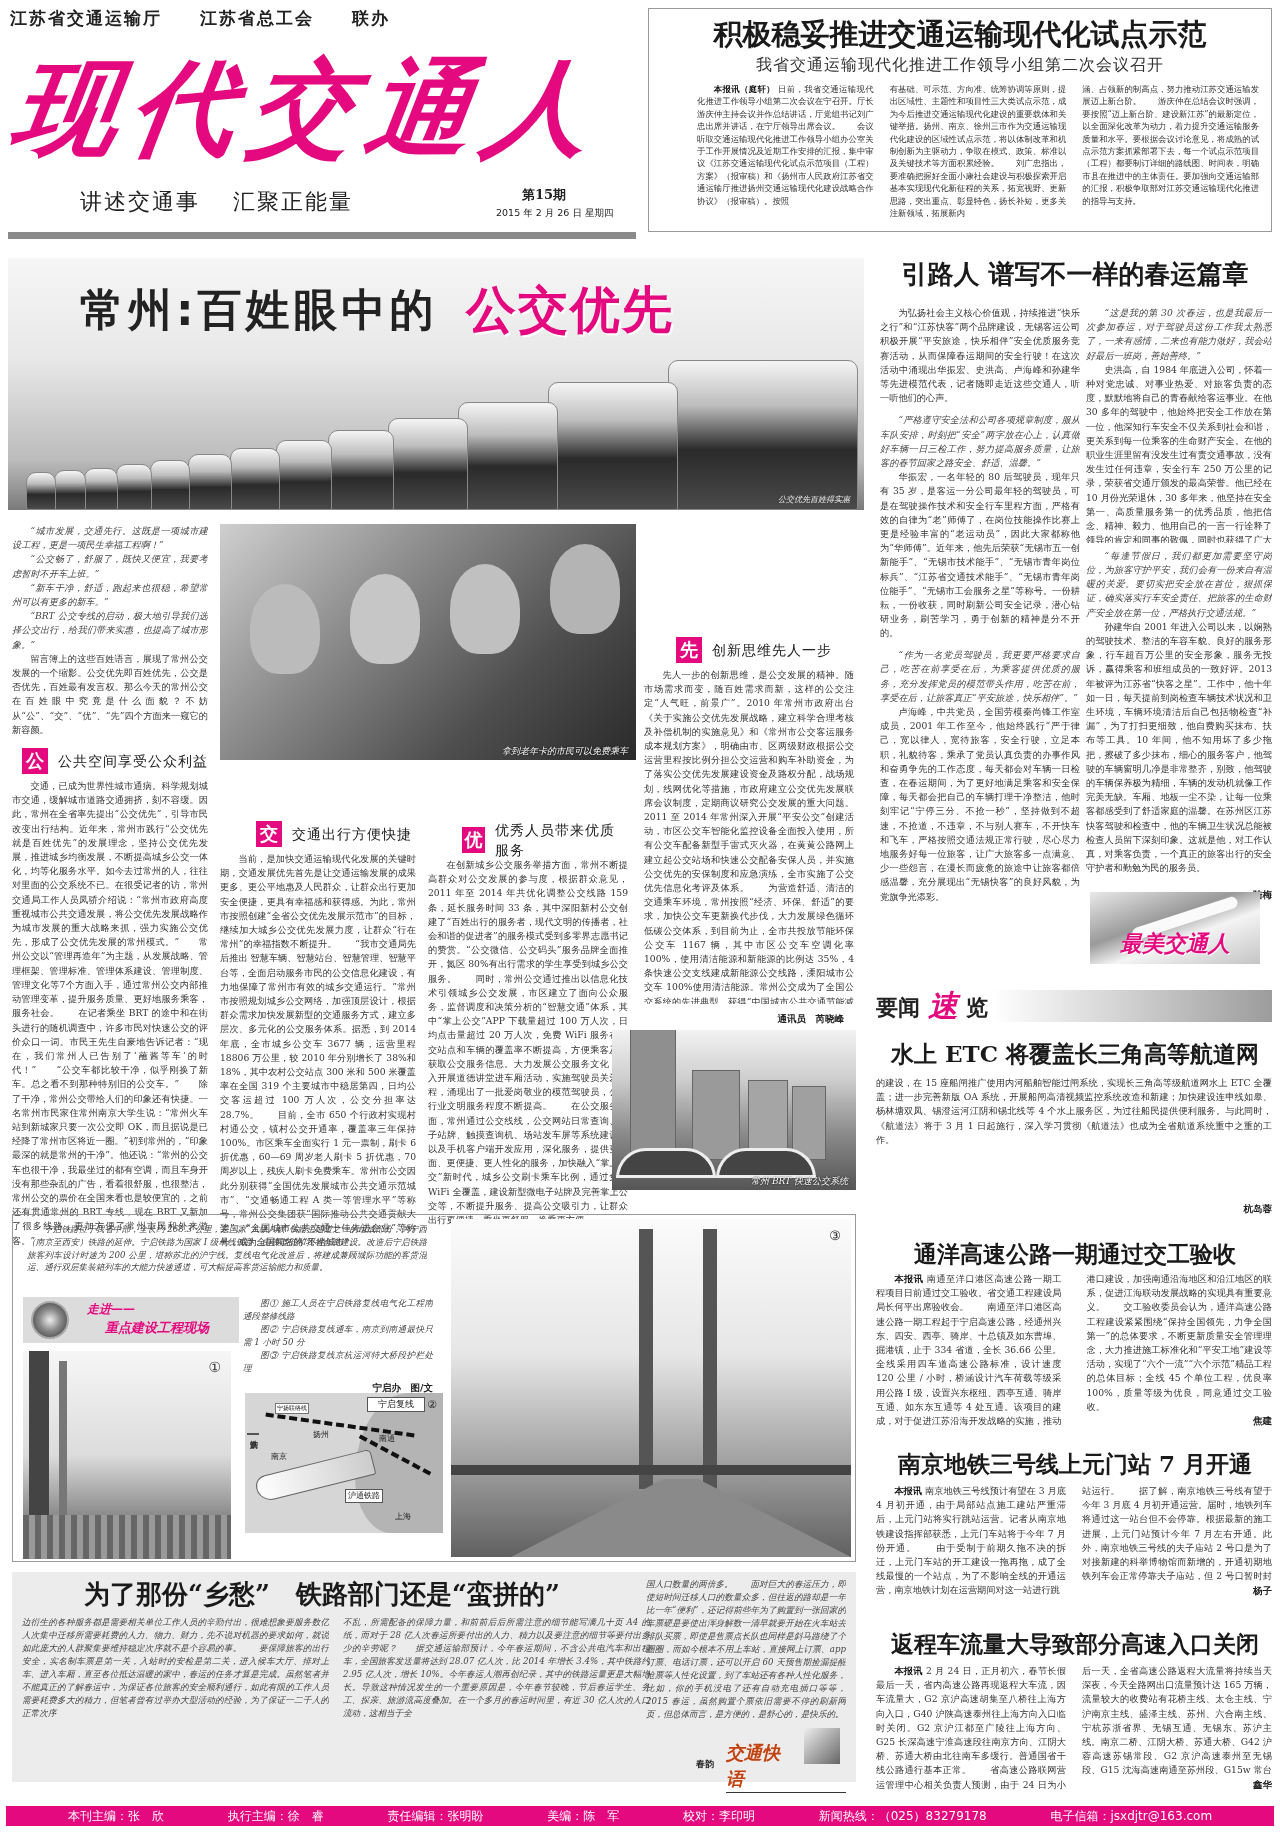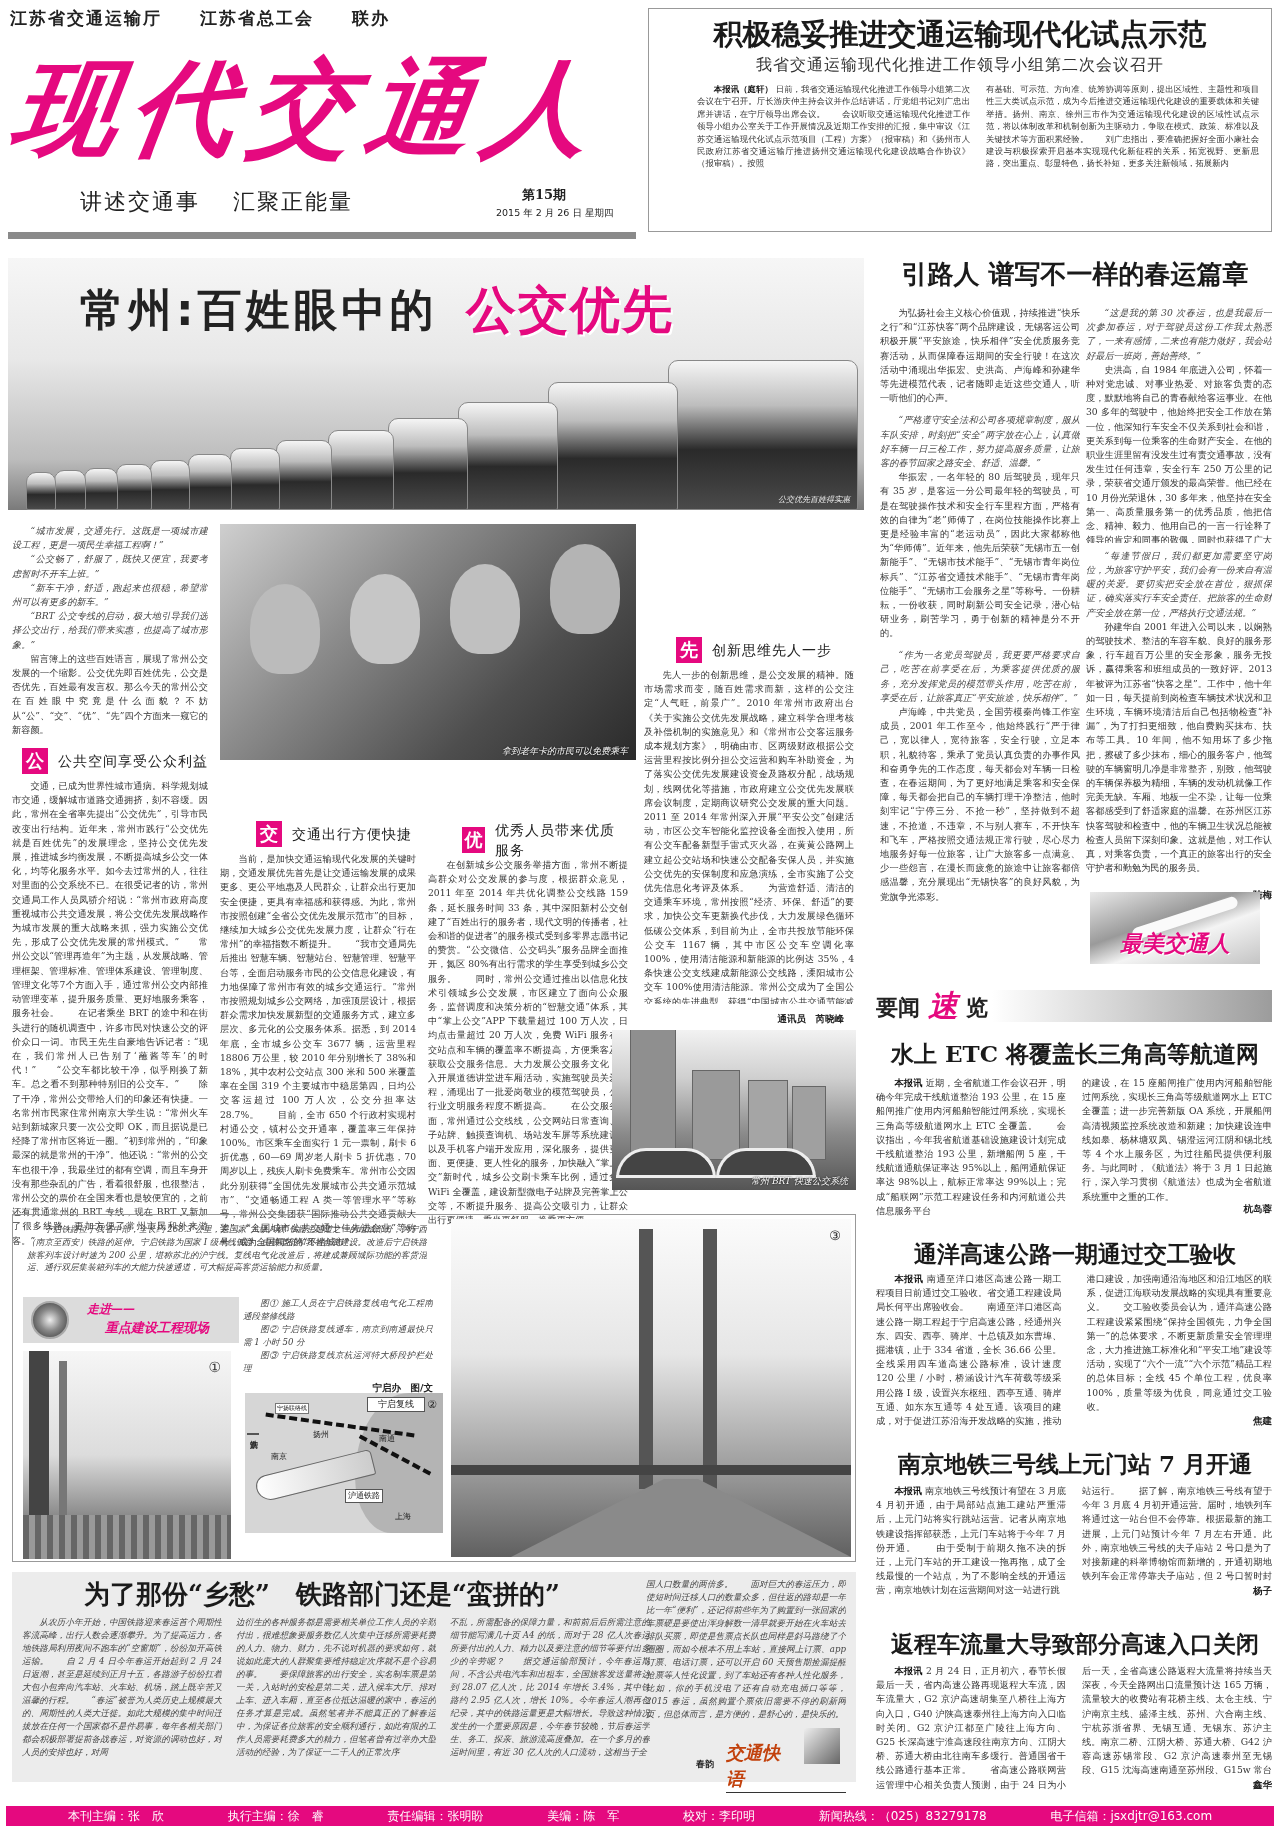--- a/index.html
+++ b/index.html
@@ -37,20 +37,21 @@
 
 <div class="abs" style="left:648px; top:8px; width:624px; height:224px; border:1px solid #999; padding:4px 12px;">
   <div class="headline" style="font-size:29px; line-height:38px; margin-top:2px;">积极稳妥推进交通运输现代化试点示范</div>
   <div class="headline" style="font-size:16px; font-weight:normal; line-height:24px; letter-spacing:1px; color:#333;">我省交通运输现代化推进工作领导小组第二次会议召开</div>
   <div class="cols" style="margin-top:6px; gap:16px;margin-left:36px;">
     <div class="body-text" style="height:134px; font-size:8.4px; line-height:12.4px;">
       <span class="lead-tag">本报讯（庭轩）</span>
       <span>日前，我省交通运输现代化推进工作领导小组第二次会议在宁召开。厅长游庆仲主持会议并作总结讲话，厅党组书记刘广忠出席并讲话，在宁厅领导出席会议。　　会议听取交通运输现代化推进工作领导小组办公室关于工作开展情况及近期工作安排的汇报，集中审议《江苏交通运输现代化试点示范项目（工程）方案》（报审稿）和《扬州市人民政府江苏省交通运输厅推进扬州交通运输现代化建设战略合作协议》（报审稿）。按照</span>
     </div>
     <div class="body-text" style="height:134px; font-size:8.4px; line-height:12.4px; text-indent:0;">有基础、可示范、方向准、统筹协调等原则，提出区域性、主题性和项目性三大类试点示范，成为今后推进交通运输现代化建设的重要载体和关键举措。扬州、南京、徐州三市作为交通运输现代化建设的区域性试点示范，将以体制改革和机制创新为主驱动力，争取在模式、政策、标准以及关键技术等方面积累经验。　　刘广忠指出，要准确把握好全面小康社会建设与积极探索开启基本实现现代化新征程的关系，拓宽视野、更新思路，突出重点、彰显特色，扬长补短，更多关注新领域，拓展新内</div>
+    <div class="body-text" style="height:134px; font-size:8.4px; line-height:12.4px; text-indent:0;">涵、占领新的制高点，努力推动江苏交通运输发展迈上新台阶。　　游庆仲在总结会议时强调，要按照“迈上新台阶、建设新江苏”的最新定位，以全面深化改革为动力，着力提升交通运输服务质量和水平。要根据会议讨论意见，将成熟的试点示范方案抓紧部署下去，每一个试点示范项目（工程）都要制订详细的路线图、时间表，明确市县在推进中的主体责任。要加强向交通运输部的汇报，积极争取部对江苏交通运输现代化推进的指导与支持。</div>
   </div>
 </div>
 
 <div class="abs" style="left:8px; top:258px; width:856px; height:252px; background:linear-gradient(180deg,#f6f6f6 0%,#e8e8e8 40%,#bcbcbc 80%,#7a7a7a 100%); overflow:hidden;">
   <div class="abs sans" style="left:72px; top:20px; font-size:44px; font-weight:bold; color:#222; letter-spacing:4px;">常州:百姓眼中的</div>
   <div class="abs sans" style="left:458px; top:16px; font-size:50px; font-weight:bold; color:#e5097f; letter-spacing:2px; text-shadow:2px 2px 0 #fff;">公交优先</div>
 
   <div class="bus" style="left:660px; width:190px; height:150px;"></div>
   <div class="bus" style="left:540px; width:130px; height:128px;"></div>
   <div class="bus" style="left:450px; width:100px; height:108px;"></div>
@@ -178,21 +179,20 @@
 </div>
 
 <div class="abs" style="left:872px; top:990px; width:400px; height:32px; background:linear-gradient(90deg,#fff 0%,#fff 30%,#d6d6d6 60%,#9c9c9c 100%);">
   <span class="abs sans" style="left:4px; top:2px; font-size:22px; font-weight:bold; color:#222;">要闻</span>
   <span class="abs serif" style="left:56px; top:-6px; font-size:30px; font-weight:bold; font-style:italic; color:#e5097f;">速</span>
   <span class="abs sans" style="left:94px; top:2px; font-size:22px; font-weight:bold; color:#222;">览</span>
 </div>
 
 <div class="abs headline" style="left:870px; top:1036px; width:410px; font-size:23px; line-height:36px;">水上 ETC 将覆盖长三角高等航道网</div>
 <div class="abs cols" style="left:876px; top:1076px; width:396px; gap:16px;">
-  <div class="body-text" style="height:140px;"><span class="lead-tag">本报讯</span> <span>近期，全省航道工作会议召开，明确今年完成干线航道整治 193 公里，在 15 座船闸推广使用内河船舶智能过闸系统，实现长三角高等级航道网水上 ETC 全覆盖。　　会议指出，今年我省航道基础设施建设计划完成干线航道整治 193 公里，新增船闸 5 座，干线航道通航保证率达 95%以上，船闸通航保证率达 98%以上，航标正常率达 99%以上；完成“船联网”示范工程建设任务和内河航道公共信息服务平台</span></div>
   <div>
       <div class="body-text" style="height:126px; text-indent:0;">的建设，在 15 座船闸推广使用内河船舶智能过闸系统，实现长三角高等级航道网水上 ETC 全覆盖；进一步完善新版 OA 系统，开展船闸高清视频监控系统改造和新建；加快建设连申线如皋、杨林塘双凤、锡澄运河江阴和锡北线等 4 个水上服务区，为过往船民提供便利服务。与此同时，《航道法》将于 3 月 1 日起施行，深入学习贯彻《航道法》也成为全省航道系统重中之重的工作。</div>
     <div class="byline">杭岛蓉</div>
     </div>
 </div>
 
 <div class="abs headline" style="left:870px; top:1236px; width:410px; font-size:23px; line-height:36px;">通洋高速公路一期通过交工验收</div>
 <div class="abs cols" style="left:876px; top:1272px; width:396px; gap:25px;">
   <div class="body-text" style="height:156px;"><span class="lead-tag">本报讯</span> <span>南通至洋口港区高速公路一期工程项目日前通过交工验收。省交通工程建设局局长何平出席验收会。　　南通至洋口港区高速公路一期工程起于宁启高速公路，经通州兴东、四安、西亭、骑岸、十总镇及如东曹埠、掘港镇，止于 334 省道，全长 36.66 公里。全线采用四车道高速公路标准，设计速度 120 公里 / 小时，桥涵设计汽车荷载等级采用公路 I 级，设置兴东枢纽、西亭互通、骑岸互通、如东东互通等 4 处互通。该项目的建成，对于促进江苏沿海开发战略的实施，推动南通临海</span></div>
   <div>
@@ -265,21 +265,20 @@
     <div class="abs" style="left:252px; top:10px; width:14px; height:260px; background:#555;"></div>
     <div class="abs" style="left:60px; top:260px; width:340px; height:78px; background:#8a8a8a; clip-path:polygon(45% 0,55% 0,100% 100%,0 100%);"></div>
     <div class="abs" style="left:0; top:246px; width:400px; height:10px; background:#444;"></div>
     <span class="abs" style="right:10px; top:8px; font-size:13px;">③</span>
   </div>
 </div>
 
 <div class="abs" style="left:12px; top:1572px; width:844px; height:210px; background:#ececec;">
   <div class="abs headline" style="left:0; top:4px; width:620px; font-size:26px; line-height:36px;">为了那份“乡愁”　铁路部门还是“蛮拼的”</div>
   <div class="abs cols" style="left:10px; top:44px; width:628px; gap:14px;">
-    <div class="body-text quote" style="height:154px; font-size:8.6px; line-height:13px;">从农历小年开始，中国铁路迎来春运首个周期性客流高峰，出行人数会逐渐攀升。为了提高运力，各地铁路局利用夜间不跑车的“空窗期”，纷纷加开高铁运输。　　自 2 月 4 日今年春运开始起到 2 月 24 日返潮，甚至是延续到正月十五，各路游子纷纷扛着大包小包奔向汽车站、火车站、机场，踏上既辛苦又温馨的行程。　　“春运”被誉为人类历史上规模最大的、周期性的人类大迁徙。如此大规模的集中时间迁拔放在任何一个国家都不是件易事，每年各相关部门都会积极部署提前备战春运，对资源的调动也好，对人员的安排也好，对周</div>
     <div class="body-text quote" style="height:154px; font-size:8.6px; line-height:13px; text-indent:0;">边衍生的各种服务都是需要相关单位工作人员的辛勤付出，很难想象要服务数亿人次集中迁移所需要耗费的人力、物力、财力，先不说对机器的要求如何，就说如此庞大的人群聚集要维持稳定次序就不是个容易的事。　　要保障旅客的出行安全，实名制车票是第一关，入站时的安检是第二关，进入候车大厅、排对上车、进入车厢，直至各位抵达温暖的家中，春运的任务才算是完成。虽然笔者并不能真正的了解春运中，为保证各位旅客的安全顺利通行，如此有限的工作人员需要耗费多大的精力，但笔者曾有过举办大型活动的经验，为了保证一二千人的正常次序</div>
     <div class="body-text quote" style="height:154px; font-size:8.6px; line-height:13px; text-indent:0;">不乱，所需配备的保障力量，和前前后后所需注意的细节能写满几十页 A4 的纸，而对于 28 亿人次春运所要付出的人力、精力以及要注意的细节等要付出多少的辛劳呢？　　据交通运输部预计，今年春运期间，不含公共电汽车和出租车，全国旅客发送量将达到 28.07 亿人次，比 2014 年增长 3.4%，其中铁路约 2.95 亿人次，增长 10%。今年春运人潮再创纪录，其中的铁路运量更是大幅增长。导致这种情况发生的一个重要原因是，今年春节较晚，节后春运学生、务工、探亲、旅游流高度叠加。在一个多月的春运时间里，有近 30 亿人次的人口流动，这相当于全</div>
   </div>
   <div class="abs" style="left:634px; top:6px; width:200px;">
     <div class="body-text quote" style="height:150px; font-size:8.6px; line-height:13px; text-indent:0;">国人口数量的两倍多。　　面对巨大的春运压力，即使短时间迁移人口的数量众多，但往返的路却是一年比一年“便利”，还记得前些年为了购置到一张回家的车票硬是要使出浑身解数一清早就要开始在火车站去排队买票，即使是售票点长队也同样是斜马路绕了个圈圈，而如今根本不用上车站，直接网上订票、app 订票、电话订票，还可以开启 60 天预售期捡漏提醒抢票等人性化设置，到了车站还有各种人性化服务，比如，你的手机没电了还有自动充电插口等等，2015 春运，虽然购置个票依旧需要不停的刷新网页，但总体而言，是方便的，是舒心的，是快乐的。</div>
     <div class="abs serif" style="left:50px; top:180px; font-size:9px; font-weight:bold;">春韵</div>
     <div class="abs serif" style="left:80px; top:162px; font-size:18px; font-weight:bold; font-style:italic; color:#c2410c; border-bottom:1px solid #333; padding-right:50px;">交通快语</div>
     <div class="abs" style="left:158px; top:150px; width:36px; height:36px; background:linear-gradient(135deg,#eee,#666);"></div>
   </div>
 </div>

